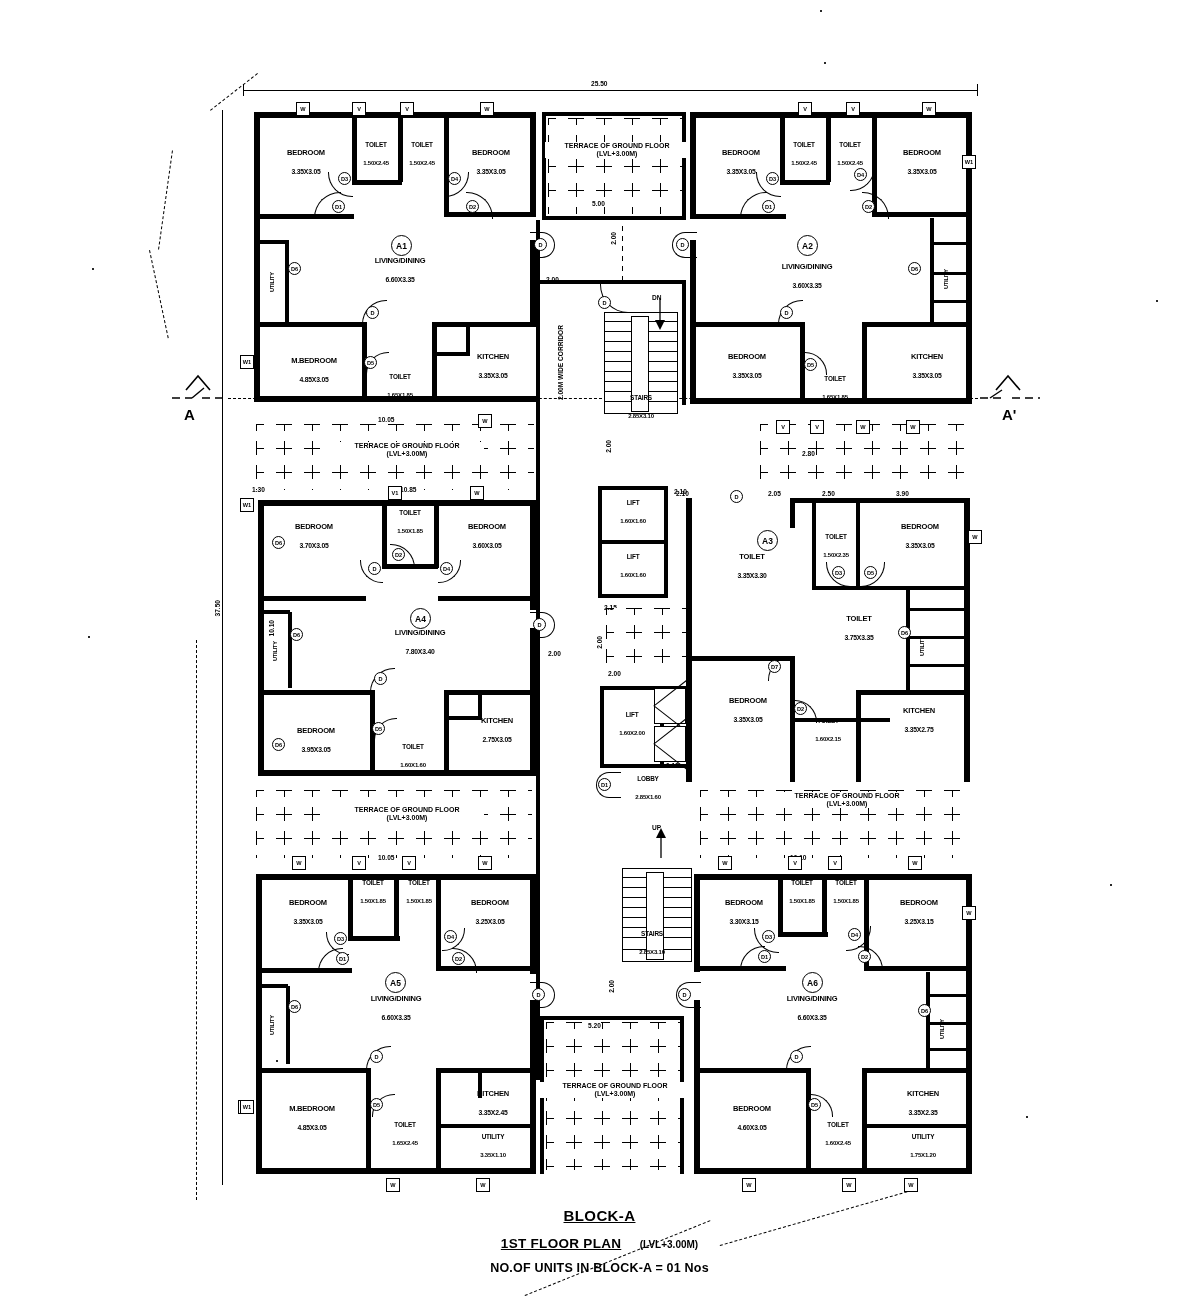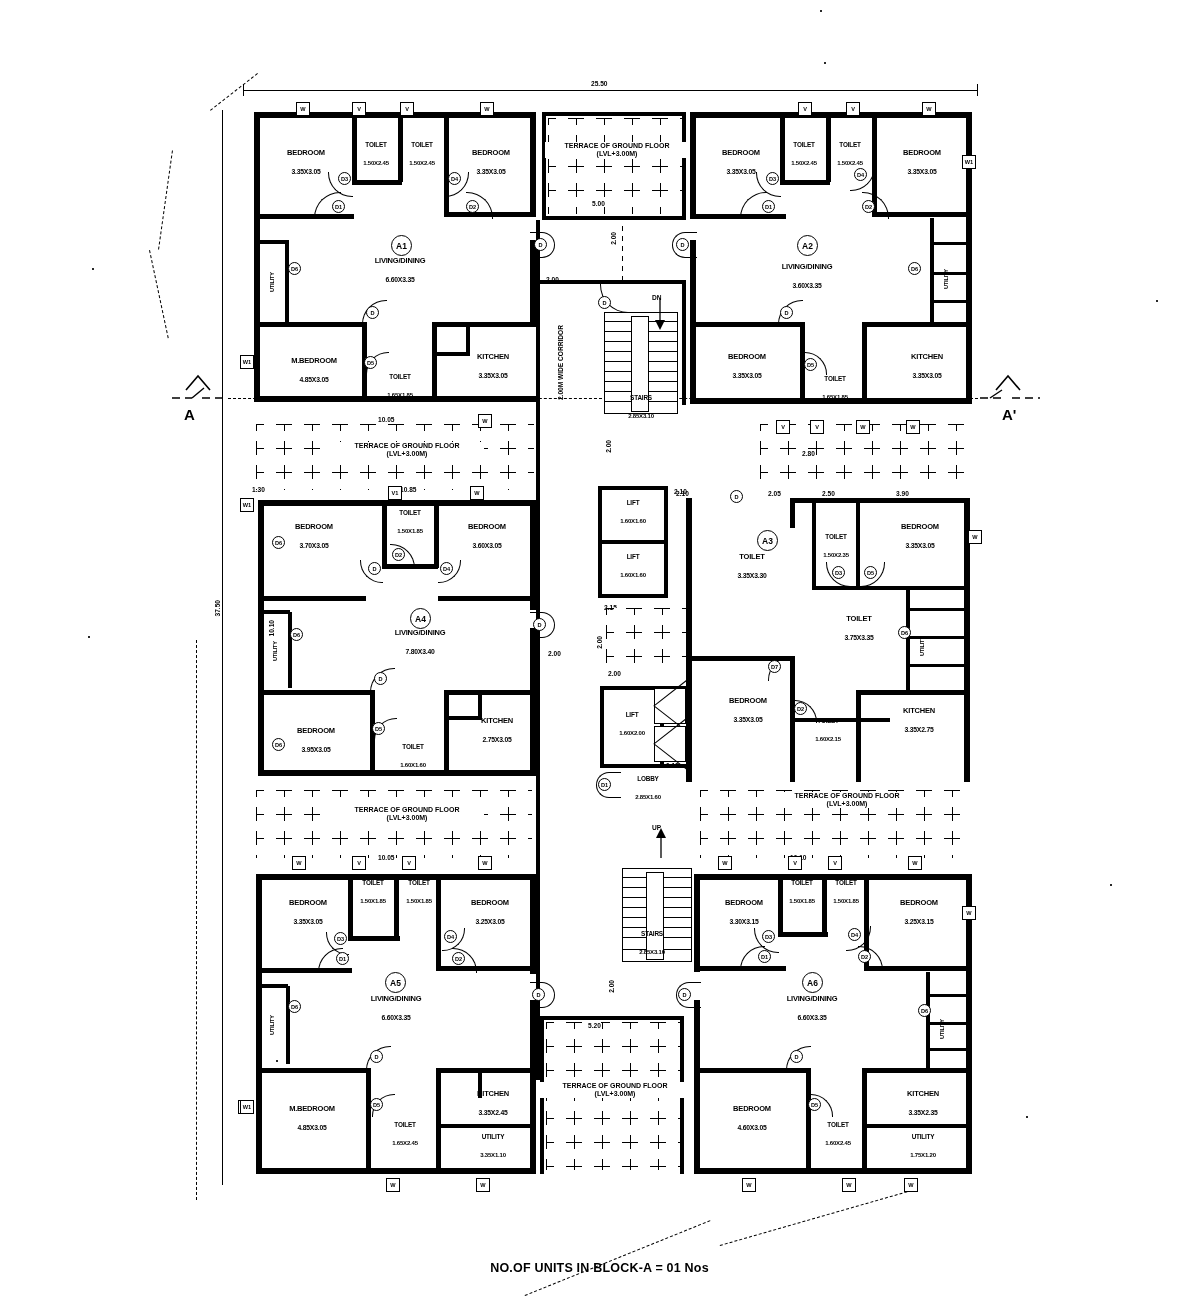--- a/index.html
+++ b/index.html
@@ -770,15 +770,20 @@
 
   <div class="wmark" style="left:386px;top:1178px;">W</div>
   <div class="wmark" style="left:476px;top:1178px;">W</div>
   <div class="wmark" style="left:742px;top:1178px;">W</div>
   <div class="wmark" style="left:842px;top:1178px;">W</div>
   <div class="wmark" style="left:904px;top:1178px;">W</div>
   <div class="wmark" style="left:240px;top:1100px;">W1</div>
   <div class="wmark" style="left:240px;top:498px;">W1</div>
   <div class="wmark" style="left:240px;top:355px;">W1</div>
 
+  <div class="title t1" style="left:0;top:1207px;width:1199px;">BLOCK-A</div>
+  <div class="title" style="left:0;top:1234px;width:1199px;">
+    <span class="t2"><u>1ST FLOOR  PLAN</u></span>
+    <span class="lvl" style="margin-left:14px;">(LVL+3.00M)</span>
+  </div>
   <div class="title t3" style="left:0;top:1261px;width:1199px;">NO.OF UNITS IN BLOCK-A = 01 Nos</div>
 
 </div>
 
 </body></html>

